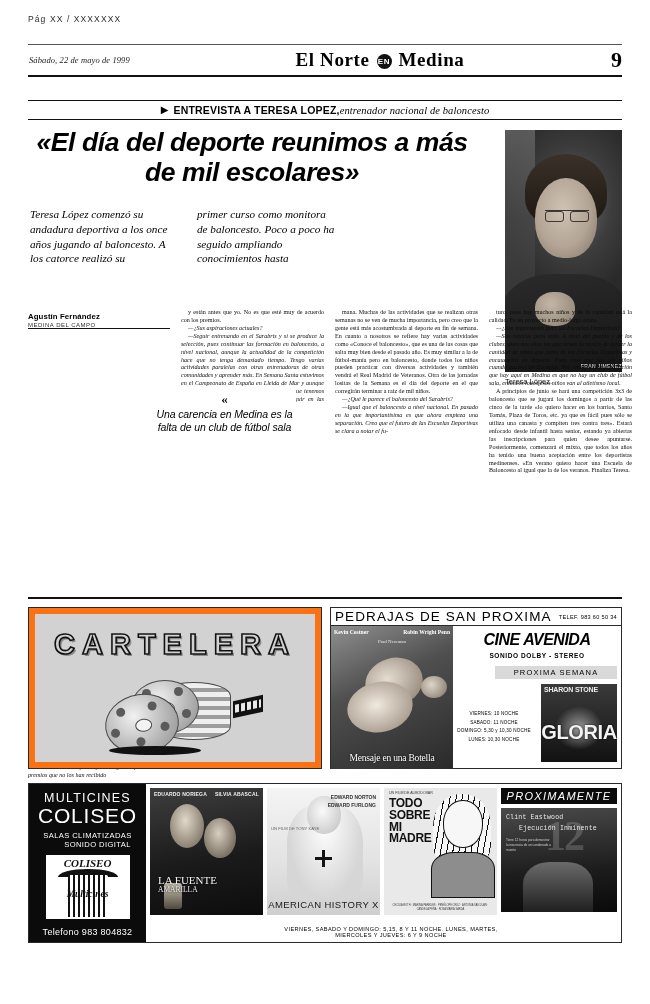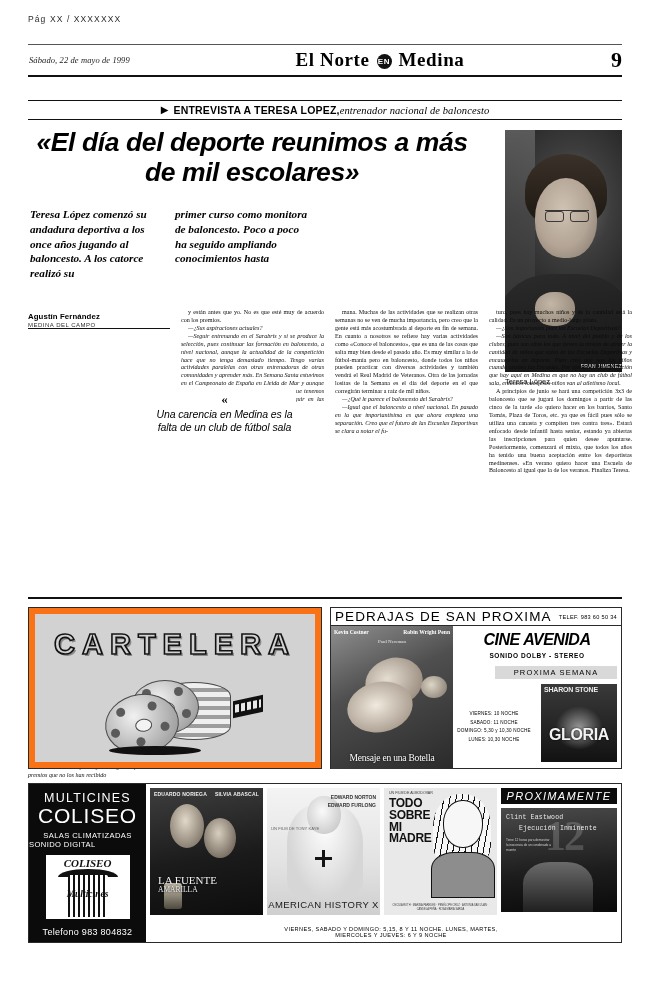--- a/index.html
+++ b/index.html
@@ -131,22 +131,21 @@
     letter-spacing: -0.4px;
   }
 
   
   .lead {
     position: absolute;
     left: 30px;
     top: 207px;
     width: 440px;
     display: flex;
-    gap: 7px;
-    font-weight: bold;
+    gap: 29px;
   }
   .lead-col {
     width: 138px;
     font-family: "Liberation Serif", serif;
     font-style: italic;
     font-size: 11.2px;
     line-height: 1.32;
   }
 
   
@@ -558,21 +557,21 @@
     line-height: 1.02;
     color: #ededed;
     letter-spacing: -.2px;
   }
   .gloria .title {
     position: absolute;
     left: 0; right: 0; bottom: 18px;
     text-align: center;
     font-family: "Liberation Sans", sans-serif;
     font-weight: bold;
-    font-size: 16px;
+    font-size: 20px;
     color: #f2f2f2;
     letter-spacing: -.4px;
     text-shadow: 0 0 2px #000;
   }
   .gloria .glow {
     position: absolute;
     left: 14px; top: 22px;
     width: 48px; height: 44px;
     border-radius: 50%;
     background: radial-gradient(ellipse, rgba(230,230,230,.6), rgba(0,0,0,0) 70%);
@@ -621,24 +620,25 @@
     line-height: 1.05;
   }
   .coliseo-brand .l3 {
     text-align: center;
     font-family: "Liberation Sans", sans-serif;
     font-size: 7.6px;
     letter-spacing: .4px;
     margin-top: 4px;
   }
   .coliseo-brand .l4 {
-    text-align: left;
+    text-align: center;
     font-family: "Liberation Sans", sans-serif;
     font-size: 7.6px;
     letter-spacing: .4px;
+    margin-left: 20px;
   }
   .coliseo-logo {
     margin: 6px auto 0 auto;
     width: 84px; height: 64px;
     background: #fff;
     position: relative;
     overflow: hidden;
   }
   .coliseo-logo .t1 {
     position: absolute; left: 0; right: 0; top: 2px;

